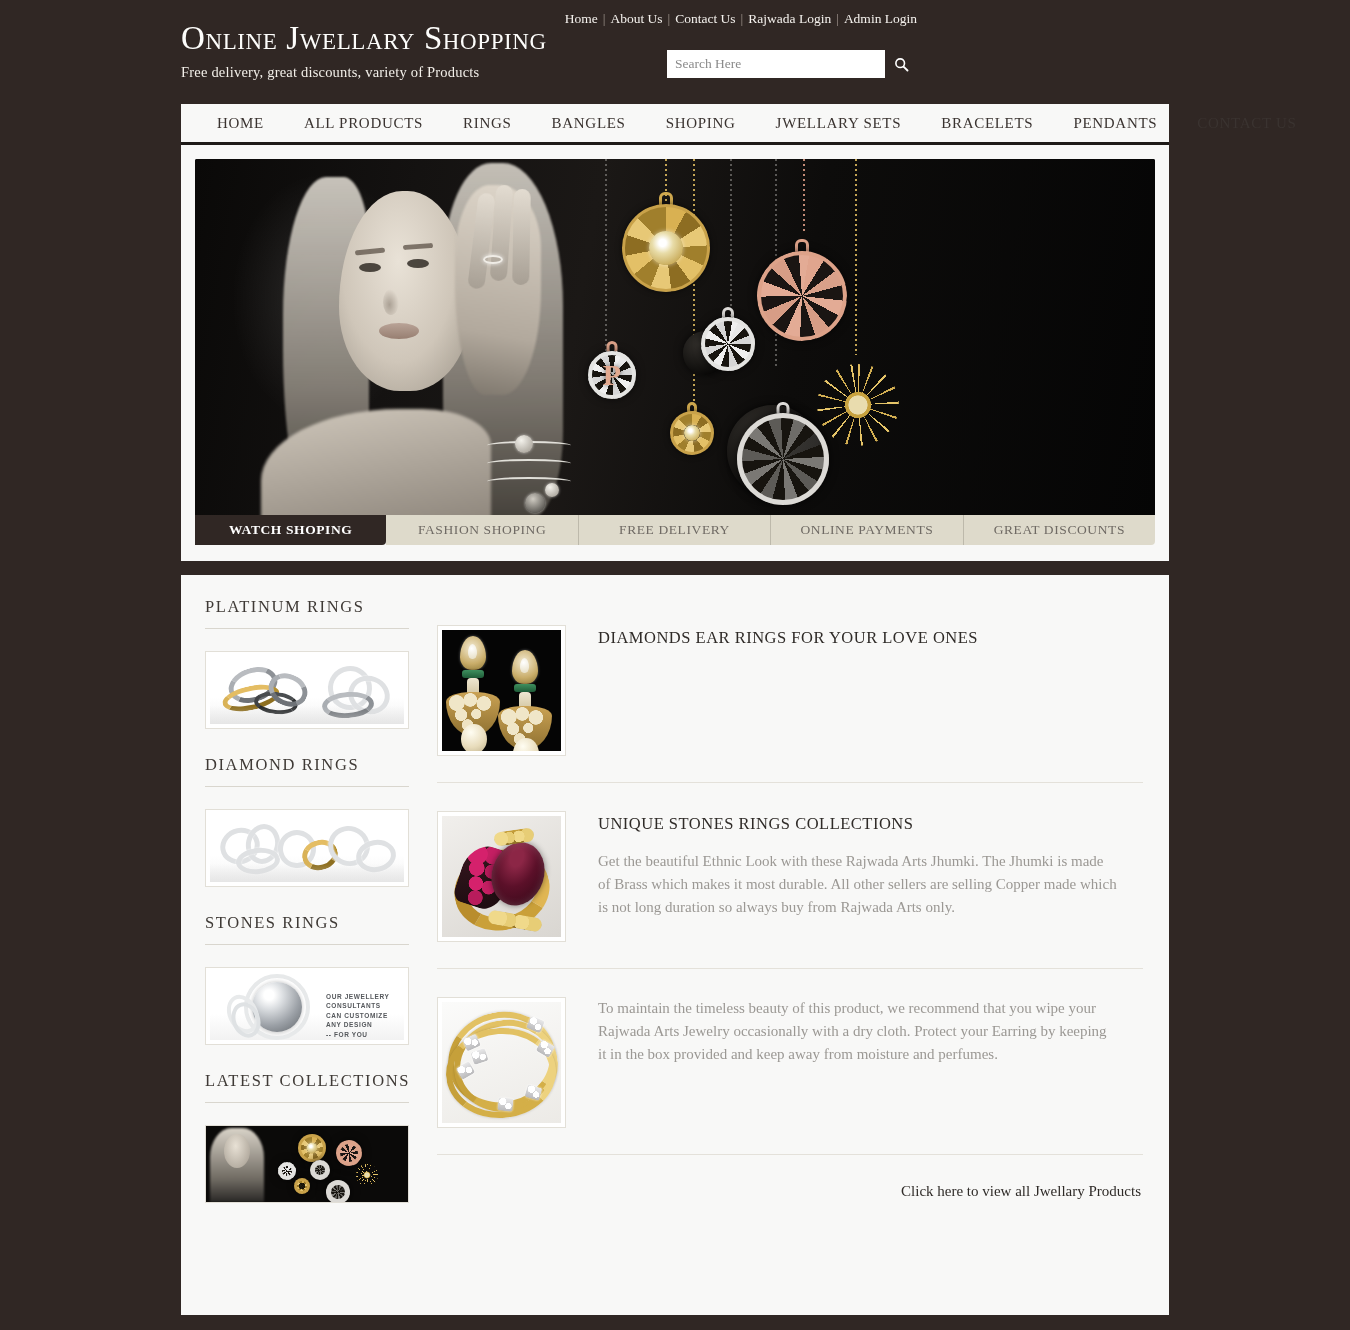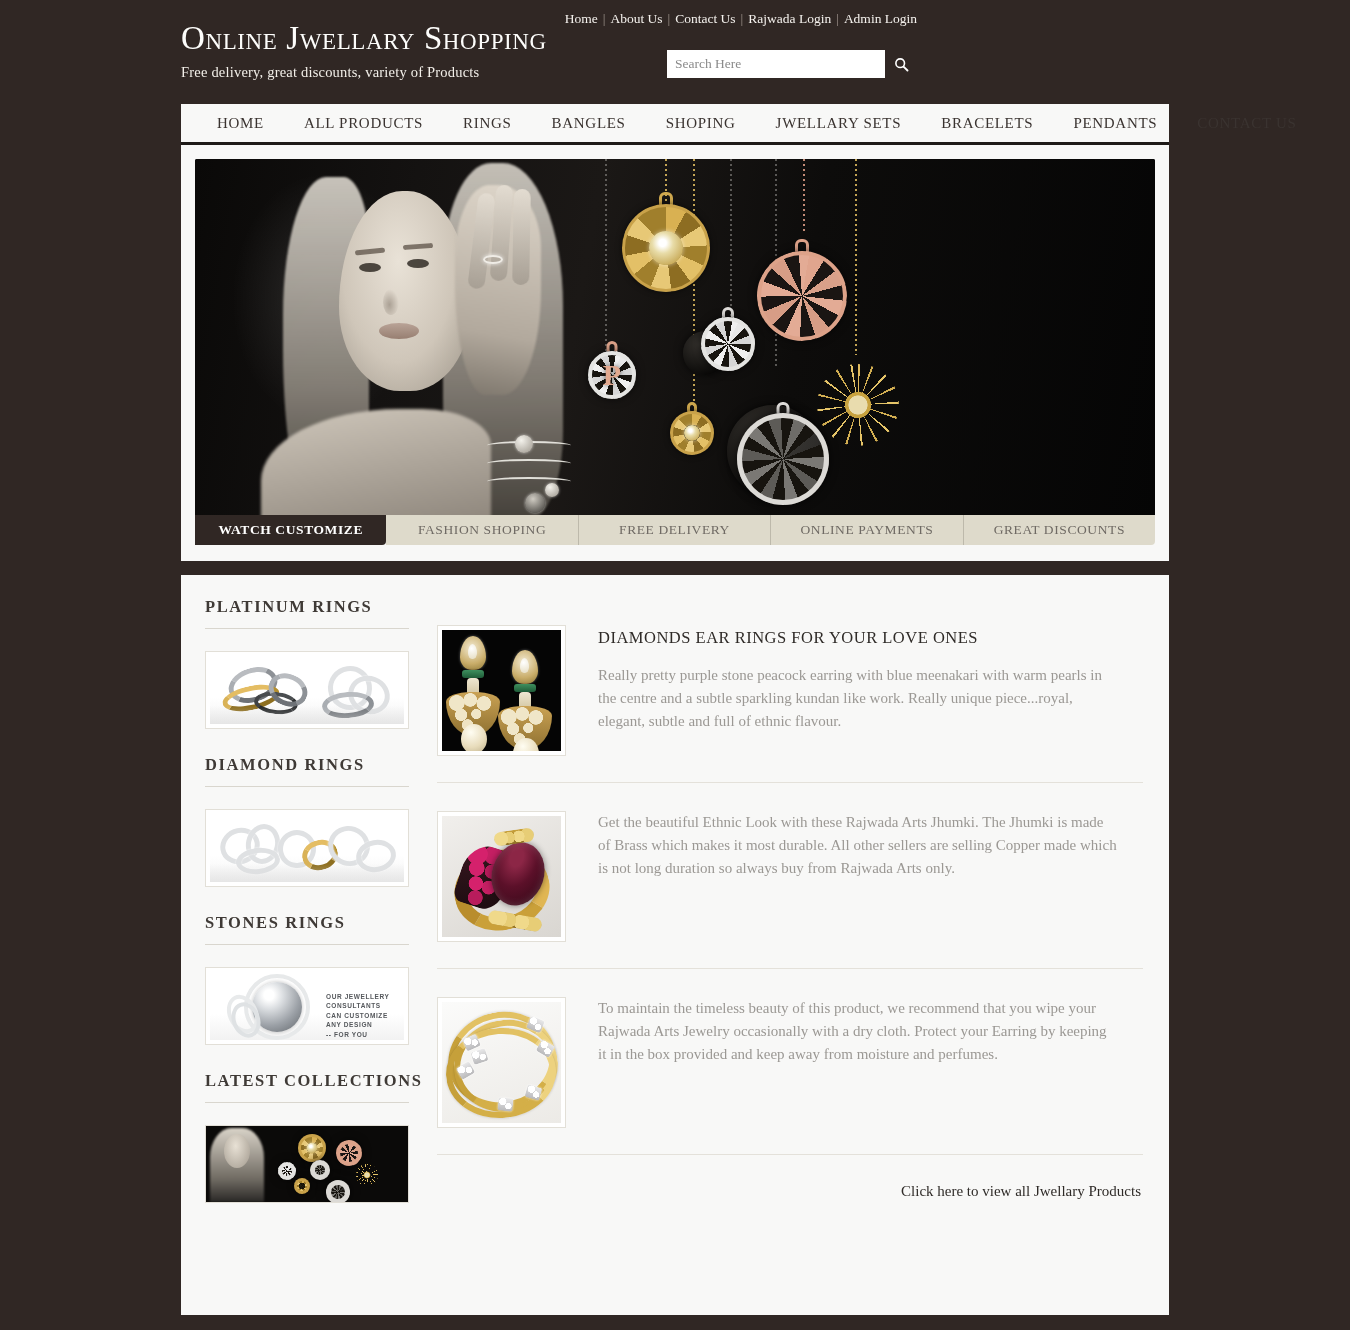--- a/index.html
+++ b/index.html
@@ -281,21 +281,20 @@
     padding:22px 14px 40px 14px;
     min-height:740px;
   }
   .sidebar { width:228px; padding-left:10px; padding-right:14px; }
   .side-h {
     font-size:16.5px; color:#3f3a36;
     letter-spacing:1.6px;
     padding-bottom:11px;
     border-bottom:1px solid #d9d6ce;
     white-space:nowrap;
-    font-weight:bold;
   }
   .thumb-frame {
     margin:22px 0 26px 0;
     border:1px solid #e2dfd7;
     background:#fff;
     padding:4px;
     height:78px;
     overflow:hidden;
     position:relative;
   }
@@ -596,21 +595,21 @@
           <div class="blackdisc" style="left:152px; top:246px; width:92px; height:92px;"></div>
           <div class="pend darksilver" style="left:162px; top:254px; width:92px; height:92px;">
             <div class="bail" style="top:-11px; width:13px; height:16px;"></div>
             <div class="ring-outer"></div>
           </div>
         </div>
       </div>
     </div>
 
     <div class="tabs">
-      <div class="tab active">WATCH CUSTOMIZE</div>
+      <div class="tab active">WATCH SHOPING</div>
       <div class="tab">FASHION SHOPING</div>
       <div class="tab">FREE DELIVERY</div>
       <div class="tab">ONLINE PAYMENTS</div>
       <div class="tab">GREAT DISCOUNTS</div>
     </div>
     <div class="bannerfoot"></div>
 
     <div class="gap"></div>
 
     <div class="content">
@@ -710,35 +709,35 @@
                   </div>
                 <div class="ear-green" style="left:10px; top:34px;"></div>
                 <div class="ear-neck" style="left:15px; top:42px;"></div>
                 <div class="ear-fan" style="left:-6px; top:56px;"></div>
                 <div class="ear-pearl" style="left:9px; top:88px;"></div>
               </div>
             </div>
           </div>
           <div class="art-body">
             <div class="art-title">DIAMONDS EAR RINGS FOR YOUR LOVE ONES</div>
-            <div class="art-text">Really pretty purple stone peacock earring with blue meenakari with warm pearls in the centre and a subtle sparkling kundan like work. Really unique piece...royal, elegant, subtle and full of ethnic flavour.</div>
           </div>
         </div>
 
         <div class="article">
           <div class="art-thumb">
             <div class="pic ringbg">
               <div class="ring-shank"></div>
               <div class="pinkpave"></div>
               <div class="ruby"></div>
               <div class="goldpave" style="left:52px; top:14px; transform:rotate(-8deg)"></div>
               <div class="goldpave" style="left:46px; top:98px; width:54px; transform:rotate(10deg)"></div>
             </div>
           </div>
           <div class="art-body">
+            <div class="art-title">UNIQUE STONES RINGS COLLECTIONS</div>
             <div class="art-text">Get the beautiful Ethnic Look with these Rajwada Arts Jhumki. The Jhumki is made of Brass which makes it most durable. All other sellers are selling Copper made which is not long duration so always buy from Rajwada Arts only.</div>
           </div>
         </div>
 
         <div class="article">
           <div class="art-thumb">
             <div class="pic banglebg">
               <div class="bangle" style="left:6px;  top:10px; width:108px; height:96px; transform:rotate(-12deg)"></div>
               <div class="bangle" style="left:12px; top:18px; width:104px; height:92px; transform:rotate(-8deg)"></div>
               <div class="bangle" style="left:4px;  top:26px; width:110px; height:90px; transform:rotate(-4deg)"></div>

